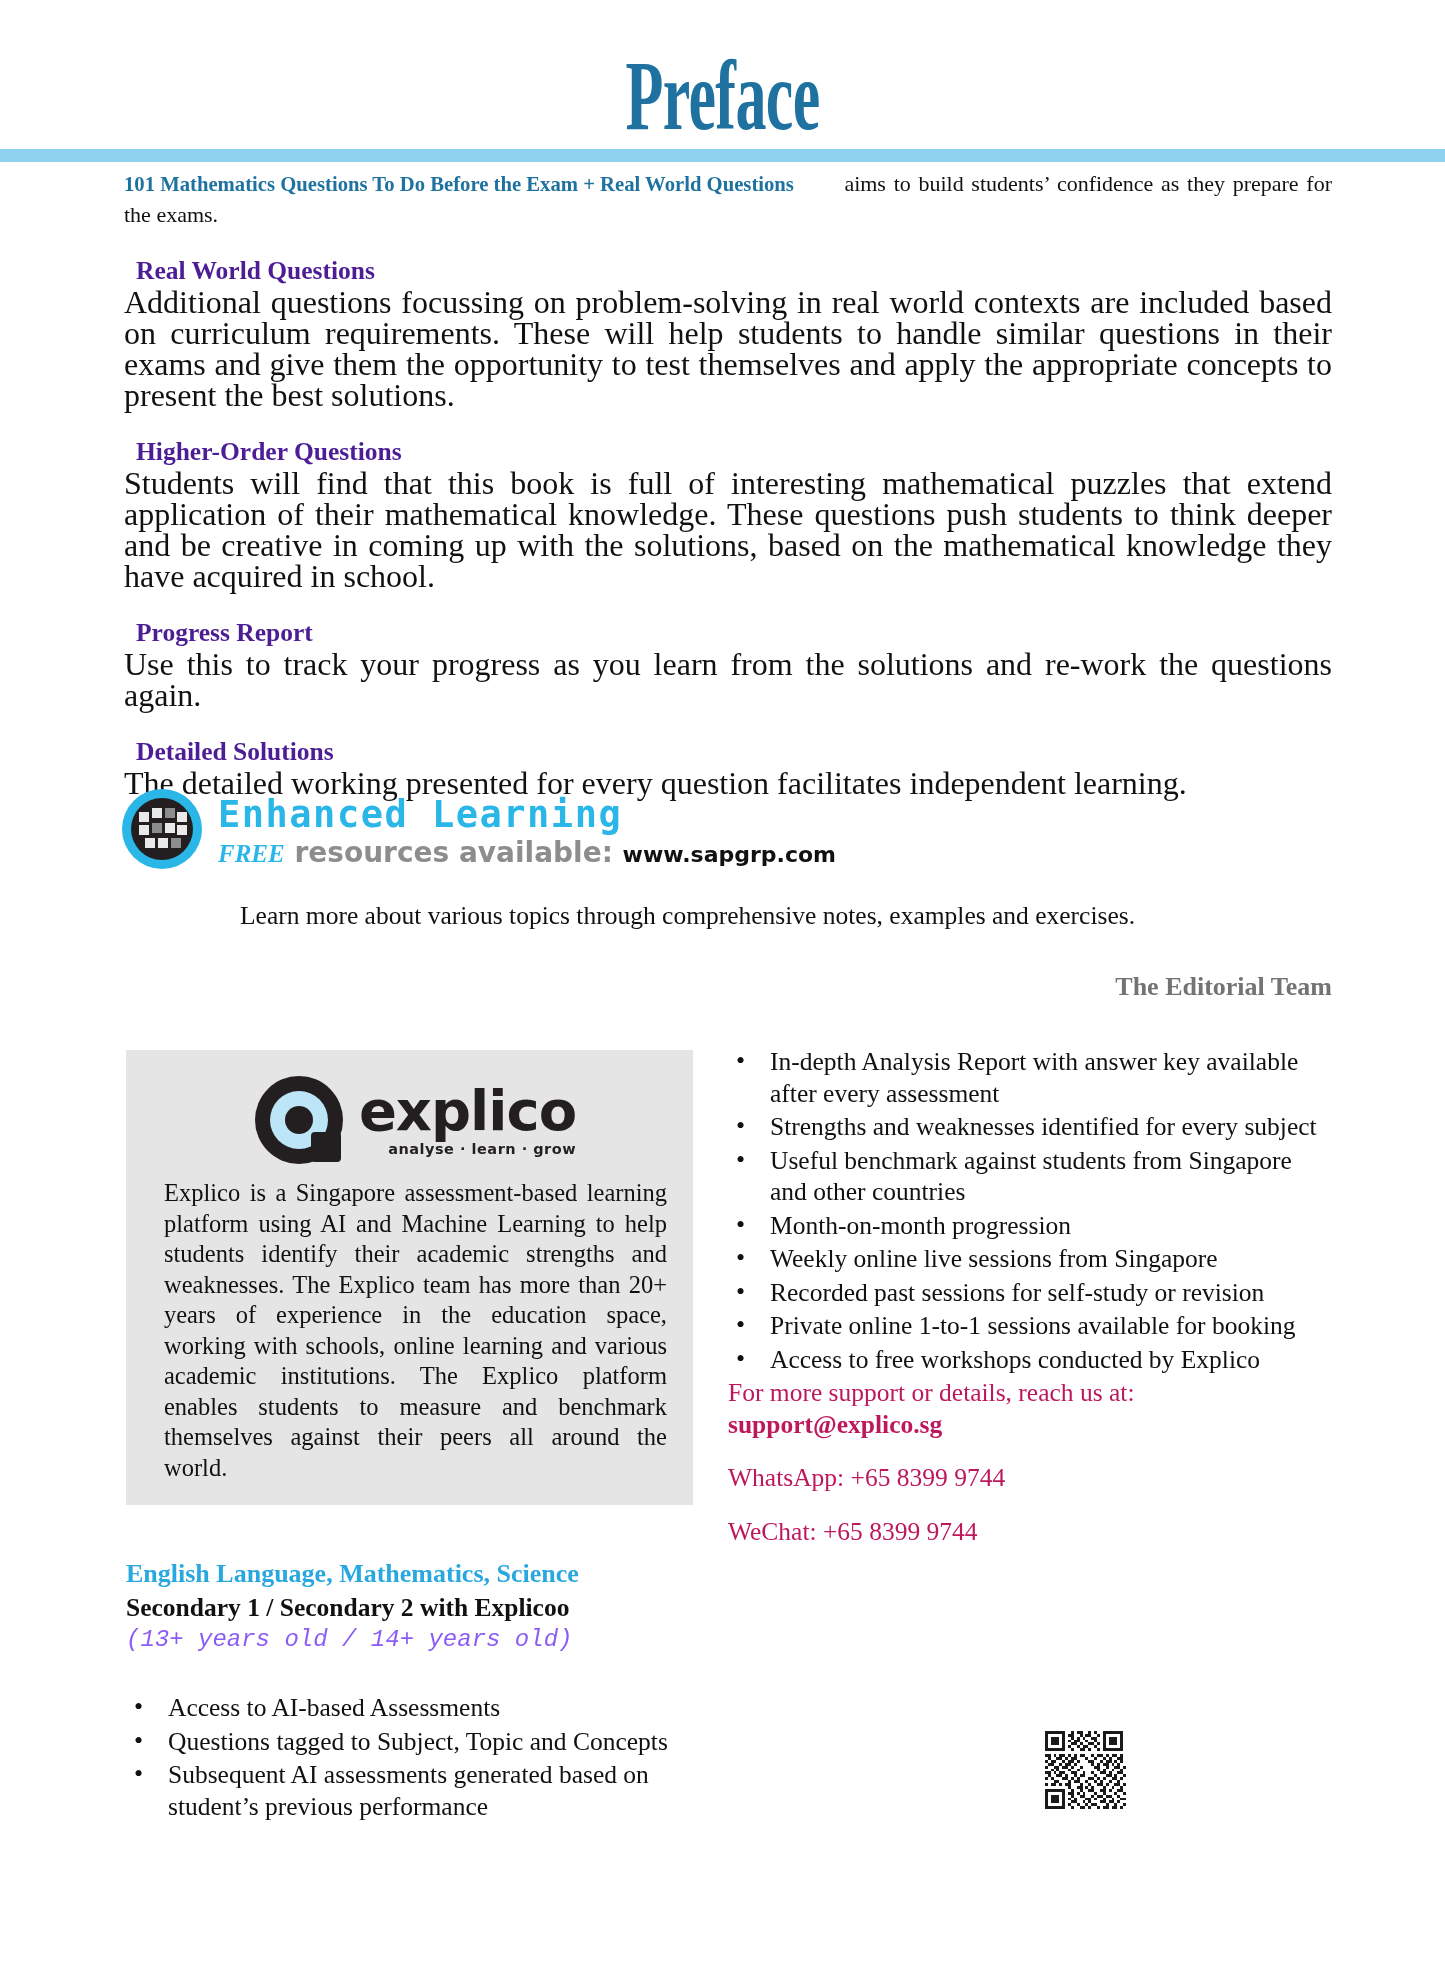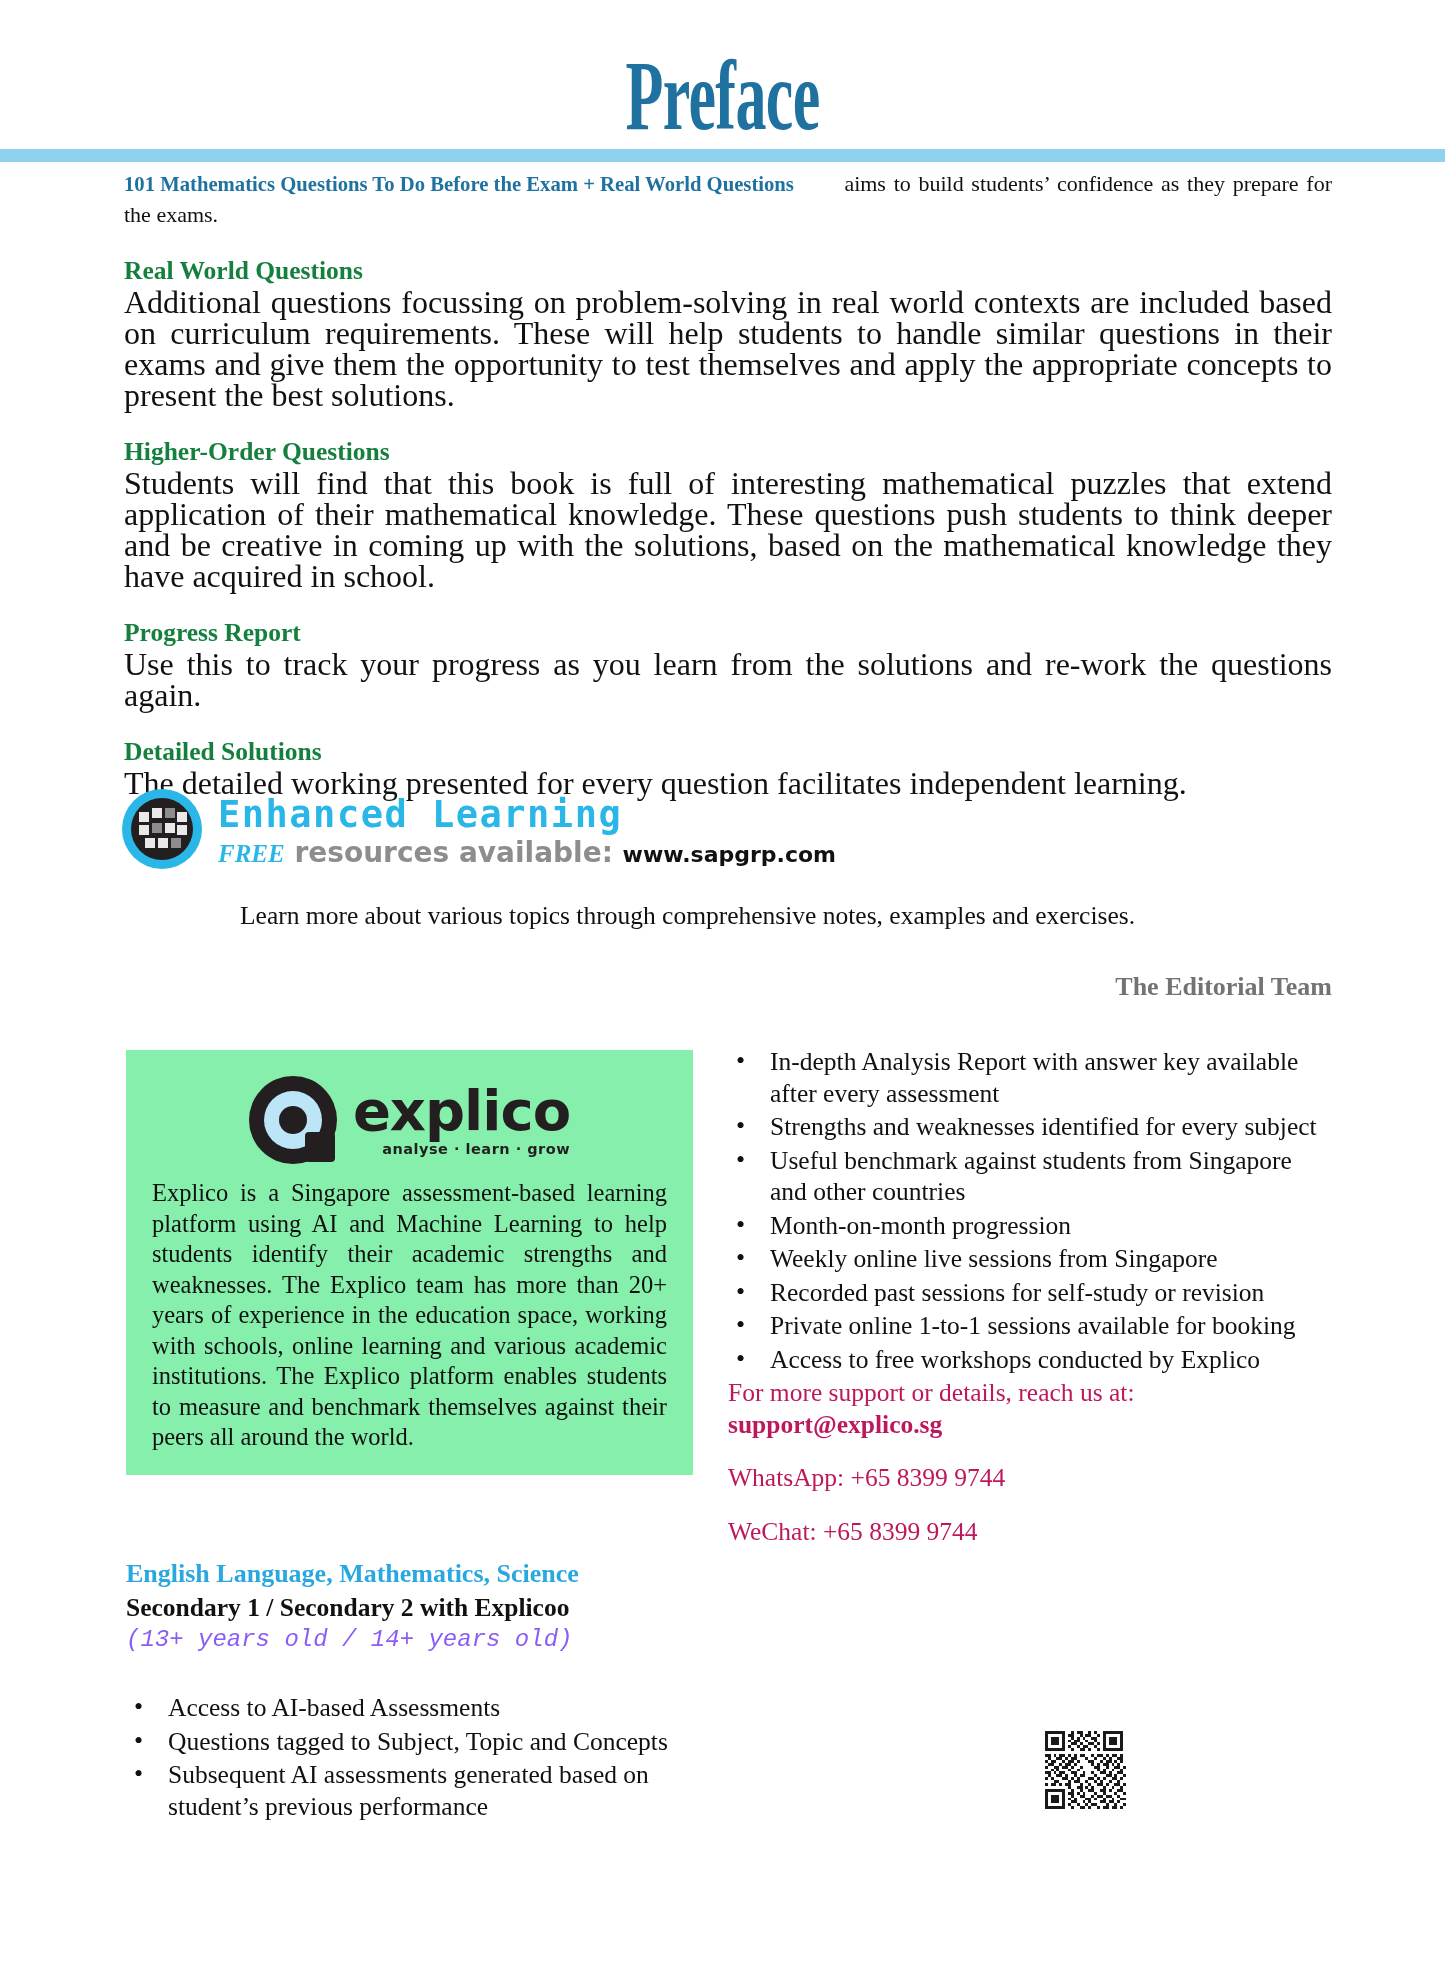--- a/index.html
+++ b/index.html
@@ -68,22 +68,22 @@
     font-stretch: condensed;
     transform: scaleX(0.94);
     display: inline-block;
     transform-origin: left;
   }
 
   .sec-head {
     font-weight: bold;
     font-size: 25.5px;
     line-height: 30px;
-    color: #15803d;
-    margin: 0 0 1px 0;
+    color: #4c1d95;
+    margin: 0 0 1px 12px;
   }
   .sec-body {
     font-size: 32px;
     line-height: 31px;
     text-align: justify;
     margin: 0 0 26px 0;
     color: #111;
   }
   .sec-body.last { margin-bottom: 0; }
 
@@ -175,22 +175,22 @@
     font-weight: bold;
     color: #737373;
   }
 
   
   .explico-box {
     position: absolute;
     top: 1050px;
     left: 126px;
     width: 567px;
-    background: #86efac;
-    padding: 18px 26px 22px 26px;
+    background: #e5e5e5;
+    padding: 18px 26px 22px 38px;
     box-sizing: border-box;
   }
   .explico-logo-row {
     display: flex;
     align-items: center;
     justify-content: center;
     gap: 16px;
     padding: 8px 0 14px 0;
   }
   .explico-mark {

